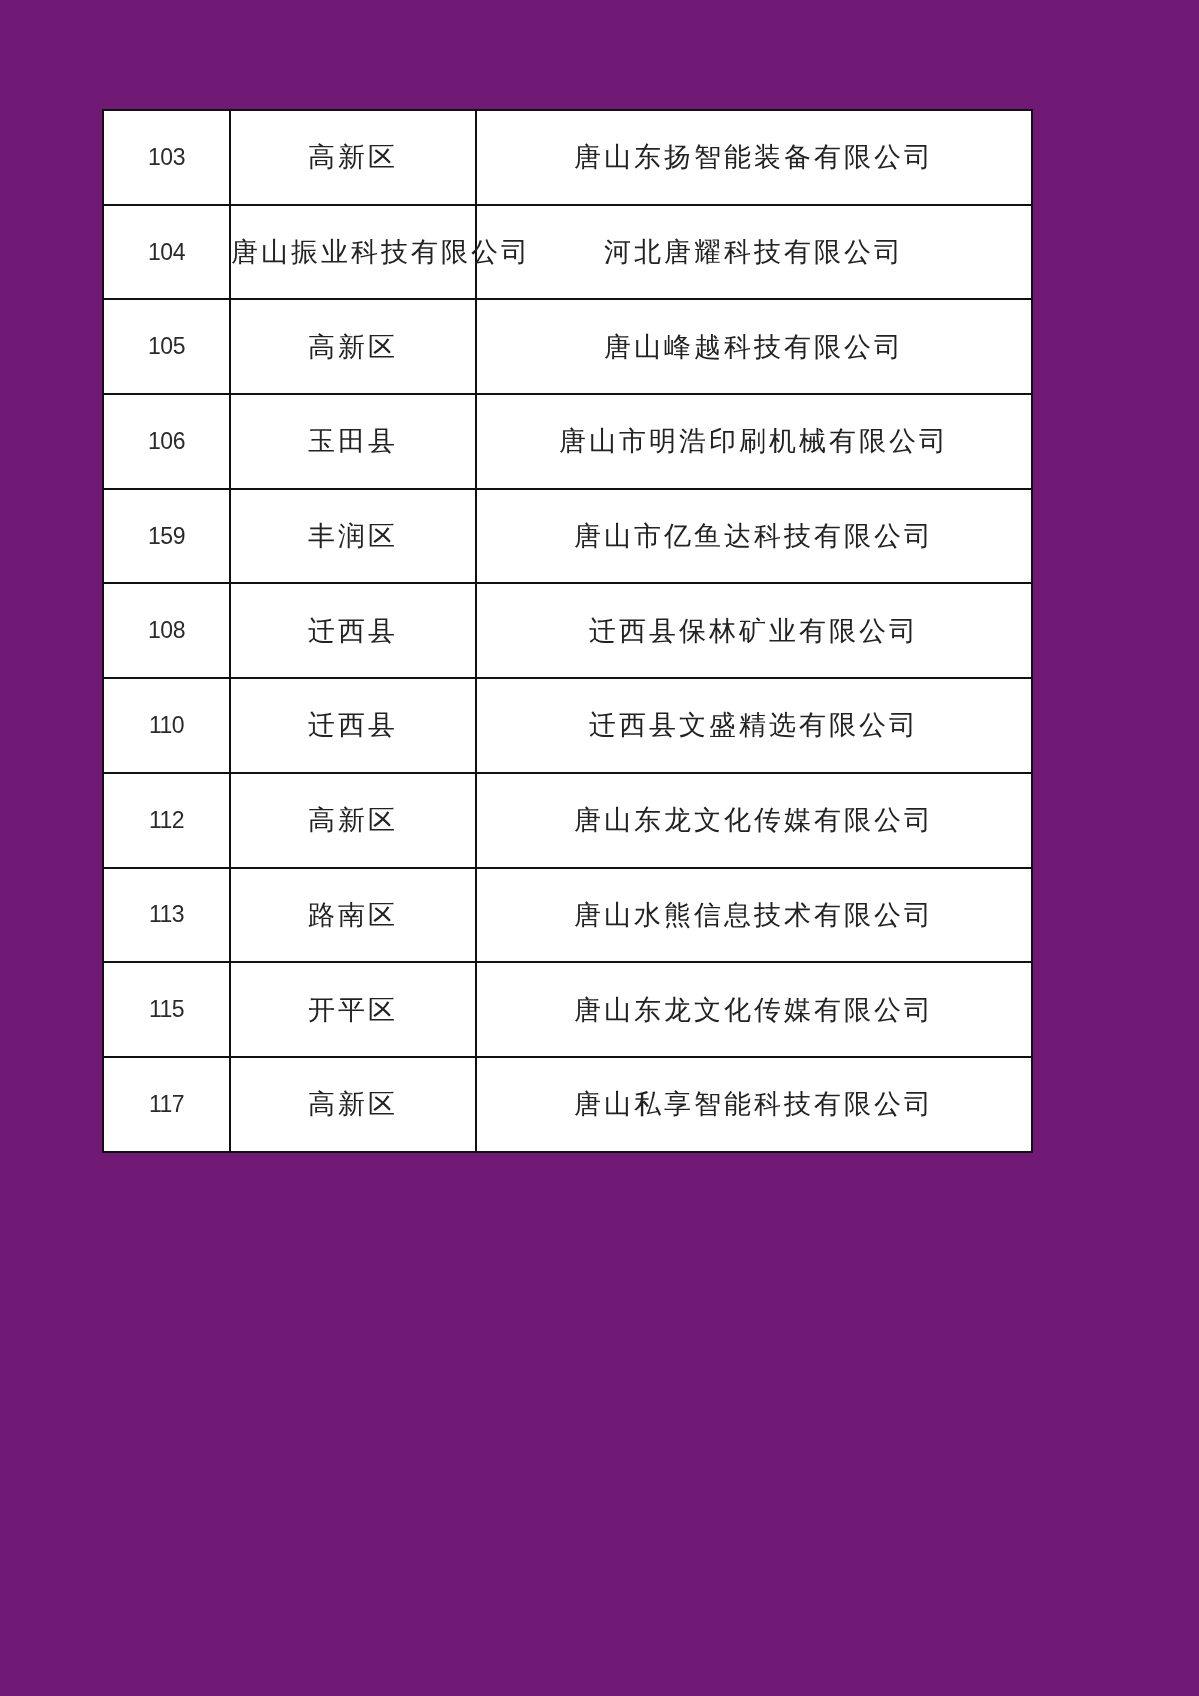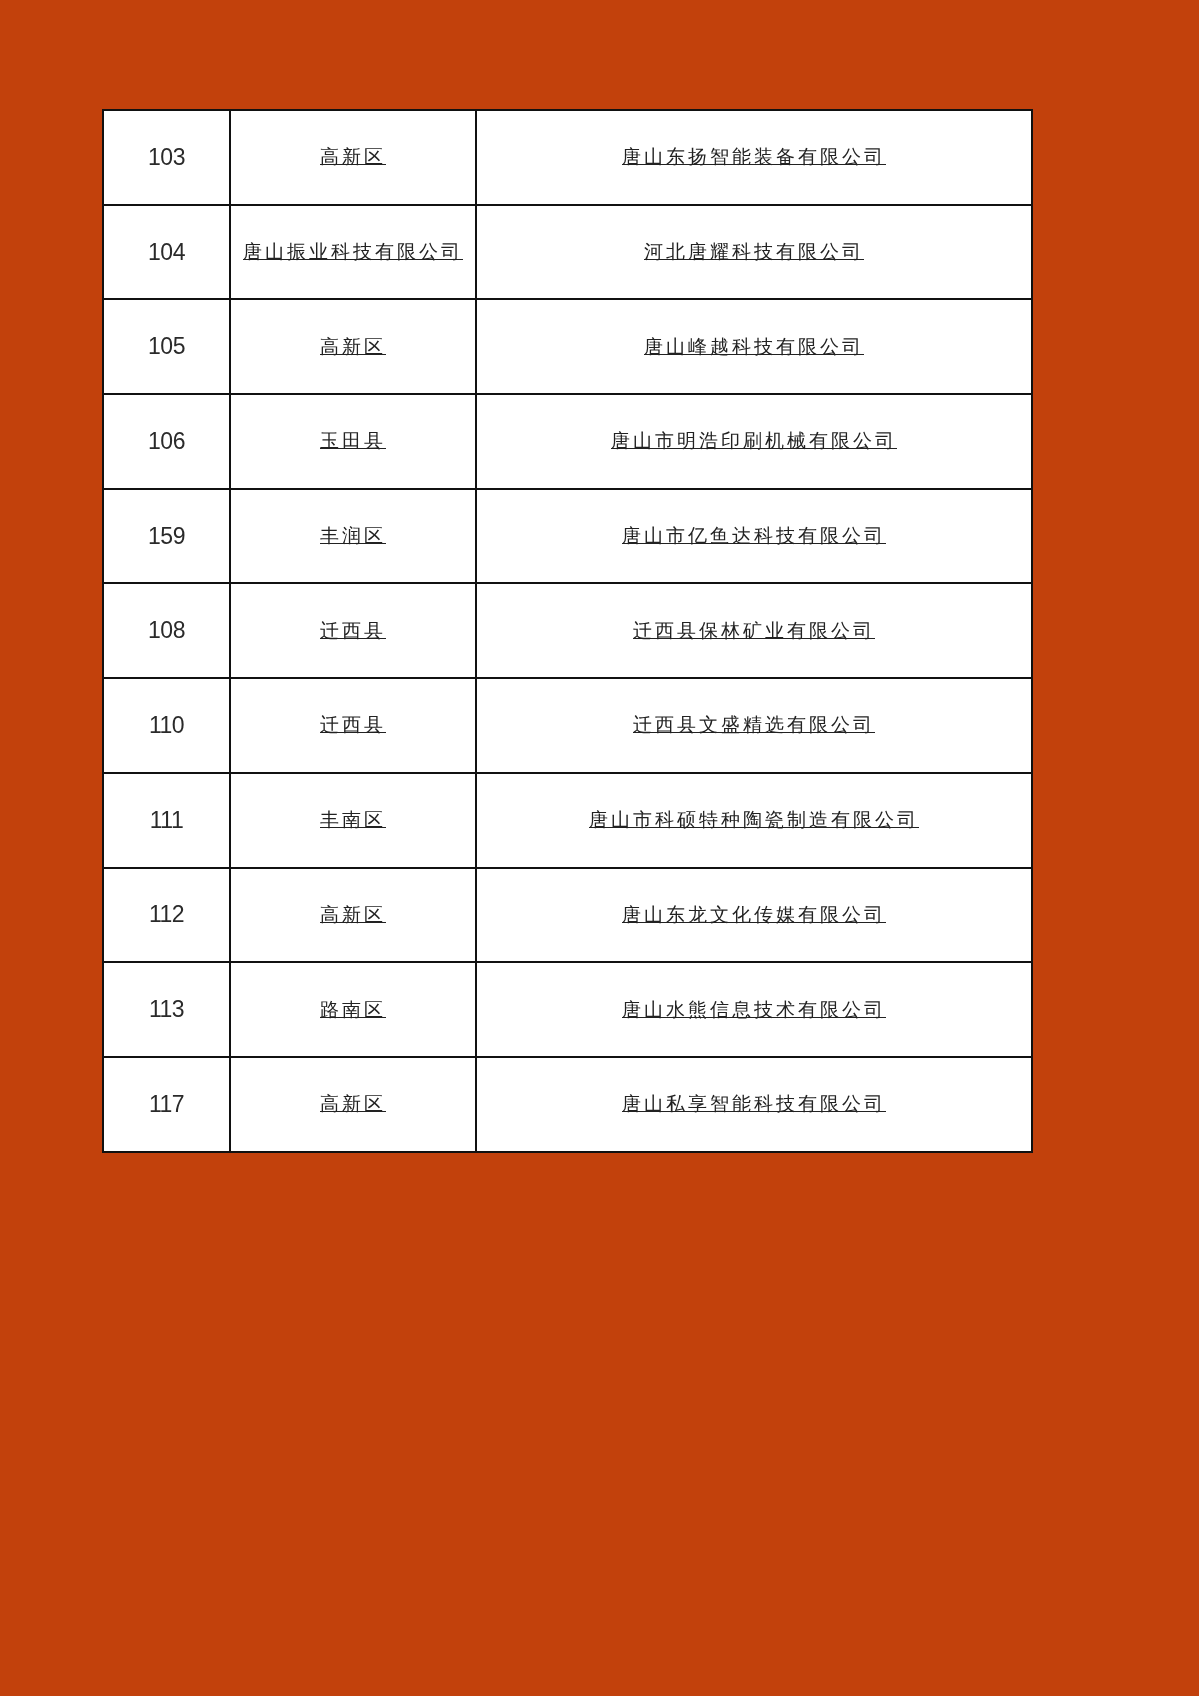--- a/index.html
+++ b/index.html
@@ -14,21 +14,21 @@
       overflow: hidden;
       font-family: "DejaVu Sans", "Liberation Sans", sans-serif;
       color: #222222;
     }
     .page {
       position: absolute;
       left: 0;
       top: 0;
       width: 1199px;
       height: 1696px;
-      background: #c2410c;
+      background: #701a75;
     }
     table.list {
       position: absolute;
       left: 102px;
       top: 109px;
       width: 929px;
       border-collapse: collapse;
       table-layout: fixed;
     }
     table.list td {
@@ -44,25 +44,24 @@
     col.c-name { width: 556px; }
     .no {
       font-family: "Liberation Sans", "DejaVu Sans", sans-serif;
       font-size: 23px;
       font-weight: 300;
       color: #2a2a2a;
       letter-spacing: -0.5px;
     }
     .dist, .name {
       font-family: "DejaVu Sans", "Liberation Sans", sans-serif;
-      font-size: 19px;
+      font-size: 27px;
       letter-spacing: 3px;
       color: #222222;
       white-space: nowrap;
-      text-decoration: underline;
     }
   </style>
 </head>
 <body>
 
 <div class="page">
   <table class="list">
     <colgroup>
       <col class="c-no">
       <col class="c-dist">
@@ -98,33 +97,33 @@
         <td class="no">108</td>
         <td class="dist">迁西县</td>
         <td class="name">迁西县保林矿业有限公司</td>
       </tr>
       <tr>
         <td class="no">110</td>
         <td class="dist">迁西县</td>
         <td class="name">迁西县文盛精选有限公司</td>
       </tr>
       <tr>
-        <td class="no">111</td>
-        <td class="dist">丰南区</td>
-        <td class="name">唐山市科硕特种陶瓷制造有限公司</td>
-      </tr>
-      <tr>
         <td class="no">112</td>
         <td class="dist">高新区</td>
         <td class="name">唐山东龙文化传媒有限公司</td>
       </tr>
       <tr>
         <td class="no">113</td>
         <td class="dist">路南区</td>
         <td class="name">唐山水熊信息技术有限公司</td>
+      </tr>
+      <tr>
+        <td class="no">115</td>
+        <td class="dist">开平区</td>
+        <td class="name">唐山东龙文化传媒有限公司</td>
       </tr>
       <tr>
         <td class="no">117</td>
         <td class="dist">高新区</td>
         <td class="name">唐山私享智能科技有限公司</td>
       </tr>
     </tbody>
   </table>
 </div>
 

